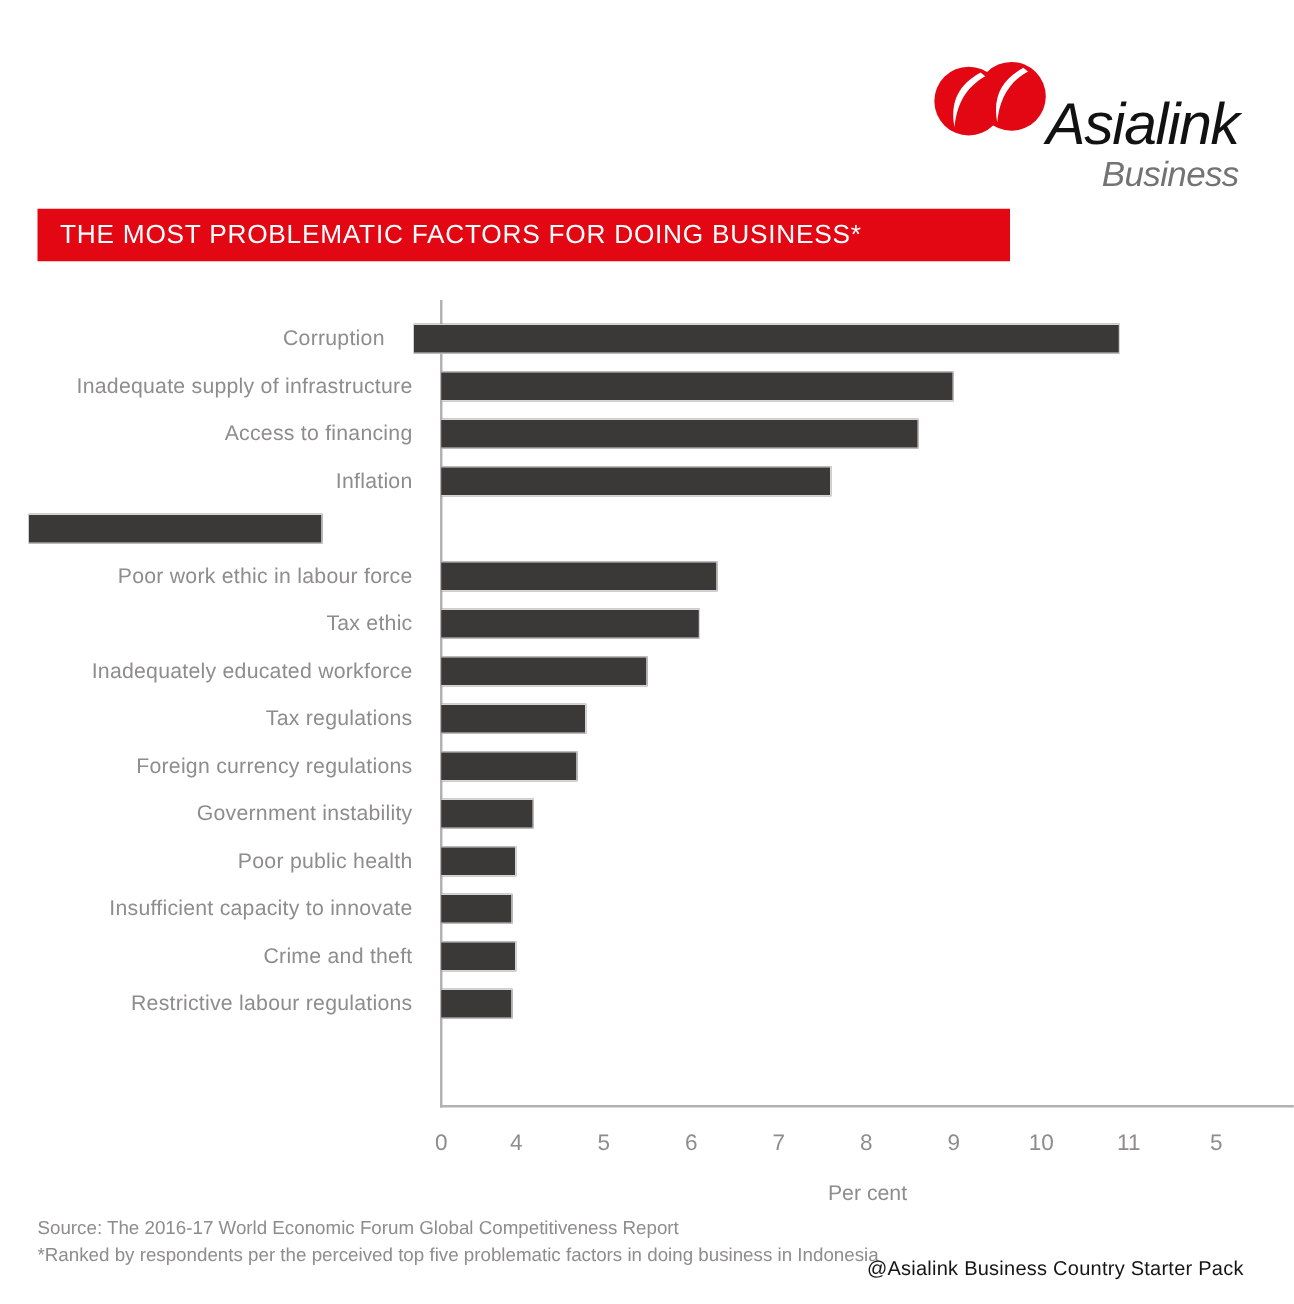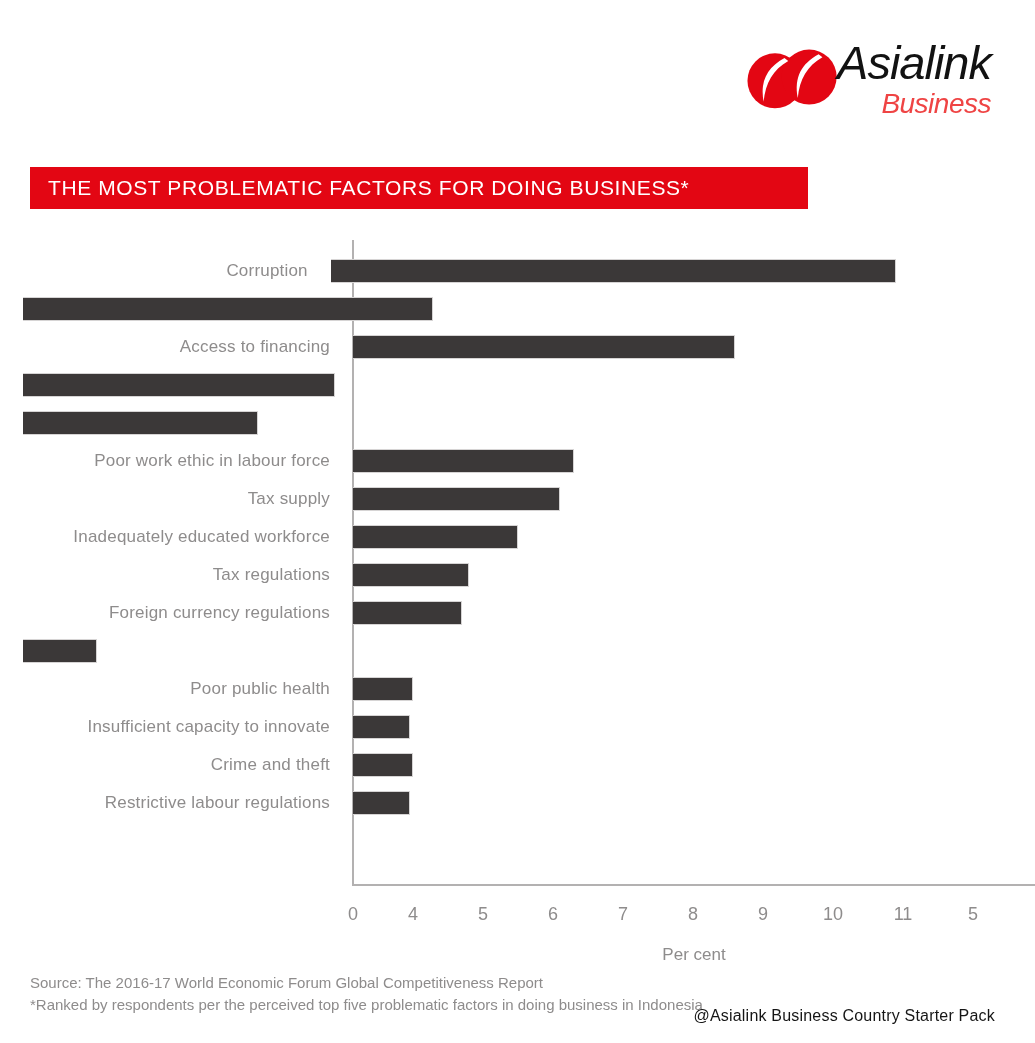--- a/index.html
+++ b/index.html
@@ -5,23 +5,23 @@
   * { margin:0; padding:0; box-sizing:border-box; }
   html,body { background:#ffffff; }
   body {
     width:1035px; height:1043px; position:relative; overflow:hidden;
     font-family:"Liberation Sans", sans-serif;
   }
 
   
   .logo { position:absolute; top:38px; right:44px; display:flex; align-items:flex-start; }
   .logo-icon { width:96px; height:74px; margin-top:3px; }
-  .logo-text { margin-left:-4px; display:flex; flex-direction:column; align-items:flex-end; }
+  .logo-text { margin-left:-4px; display:flex; flex-direction:column; align-items:flex-end;margin-top:36px; }
   .logo-brand { font-style:italic; font-size:47px; line-height:50px; color:#121212; letter-spacing:-1px; }
-  .logo-sub   { font-style:italic; font-size:28px; line-height:30px; color:#ef4444; letter-spacing:-0.5px; margin-top:1px; }
+  .logo-sub   { font-style:italic; font-size:28px; line-height:30px; color:#737373; letter-spacing:-0.5px; margin-top:1px; }
 
   
   .banner {
     position:absolute; left:30px; top:167px; width:778px; height:42px;
     display:flex; align-items:center; padding-left:18px;
   }
   .banner-title { color:#fff; font-size:21px; font-weight:500; letter-spacing:0.6px; }
 
   
   .axis-y { position:absolute; left:352px; top:240px; width:2px; height:646px; background:#b3b1b1; }
@@ -74,53 +74,56 @@
 
 <div>
   <div class="axis-y"></div>
   <div class="axis-x"></div>
   <div class="rows" id="rows">
       <div class="row">
         <div class="row-label">Corruption</div>
         <div class="row-bar" style="width: 606px; background: rgb(59, 56, 56);"></div>
       </div>
       <div class="row">
+        <div class="row-label">Inadequate supply of infrastructure</div>
         <div class="row-bar" style="width: 410px; background: rgb(59, 56, 56);"></div>
       </div>
       <div class="row">
         <div class="row-label">Access to financing</div>
         <div class="row-bar" style="width: 382px; background: rgb(59, 56, 56);"></div>
       </div>
       <div class="row">
+        <div class="row-label">Inflation</div>
         <div class="row-bar" style="width: 312px; background: rgb(59, 56, 56);"></div>
       </div>
       <div class="row">
         <div class="row-bar" style="width: 235px; background: rgb(59, 56, 56);"></div>
       </div>
       <div class="row">
         <div class="row-label">Poor work ethic in labour force</div>
         <div class="row-bar" style="width: 221px; background: rgb(59, 56, 56);"></div>
       </div>
       <div class="row">
-        <div class="row-label">Tax supply</div>
+        <div class="row-label">Tax ethic</div>
         <div class="row-bar" style="width: 207px; background: rgb(59, 56, 56);"></div>
       </div>
       <div class="row">
         <div class="row-label">Inadequately educated workforce</div>
         <div class="row-bar" style="width: 165px; background: rgb(59, 56, 56);"></div>
       </div>
       <div class="row">
         <div class="row-label">Tax regulations</div>
         <div class="row-bar" style="width: 116px; background: rgb(59, 56, 56);"></div>
       </div>
       <div class="row">
         <div class="row-label">Foreign currency regulations</div>
         <div class="row-bar" style="width: 109px; background: rgb(59, 56, 56);"></div>
       </div>
       <div class="row">
+        <div class="row-label">Government instability</div>
         <div class="row-bar" style="width: 74px; background: rgb(59, 56, 56);"></div>
       </div>
       <div class="row">
         <div class="row-label">Poor public health</div>
         <div class="row-bar" style="width: 60px; background: rgb(59, 56, 56);"></div>
       </div>
       <div class="row">
         <div class="row-label">Insufficient capacity to innovate</div>
         <div class="row-bar" style="width: 57px; background: rgb(59, 56, 56);"></div>
       </div>

